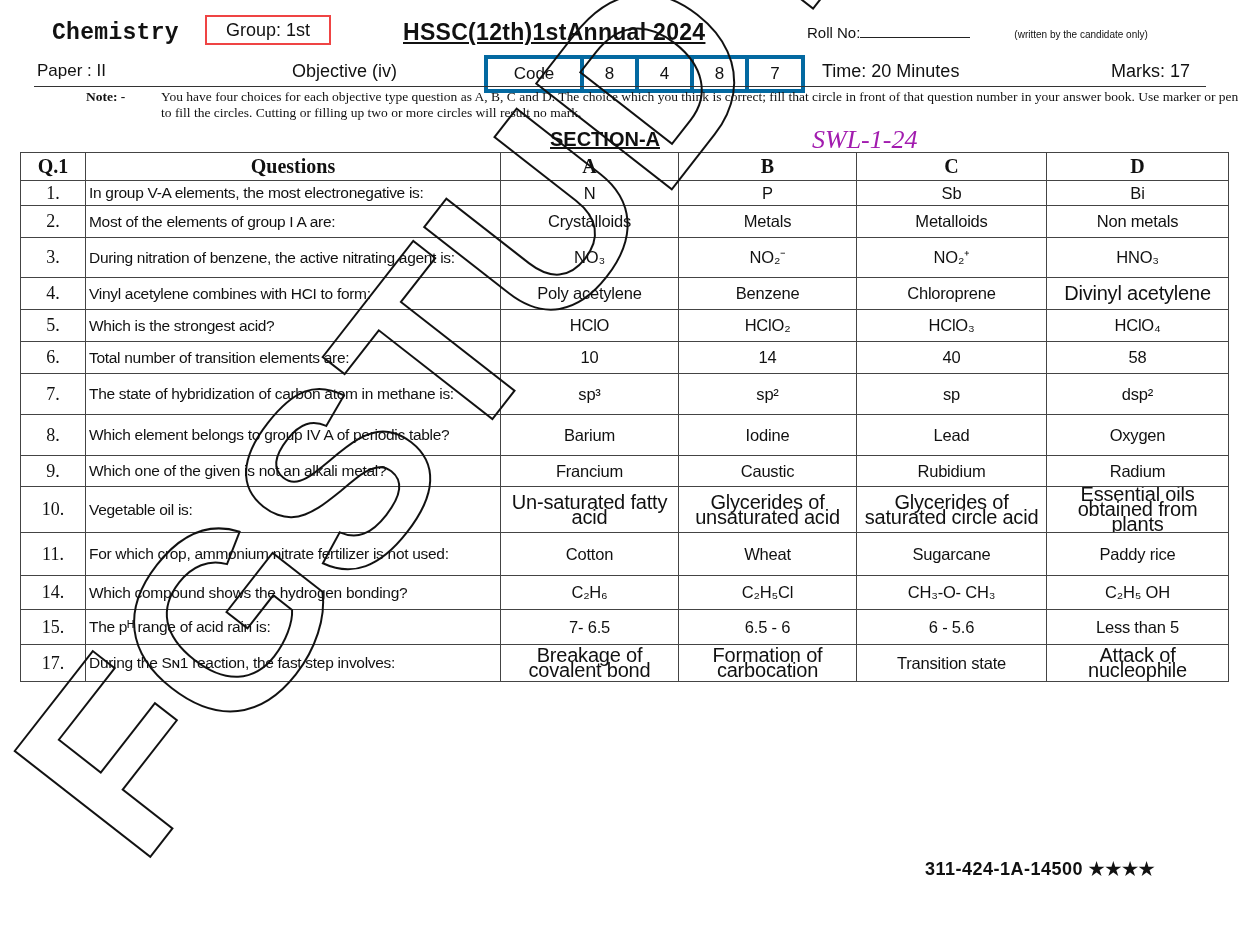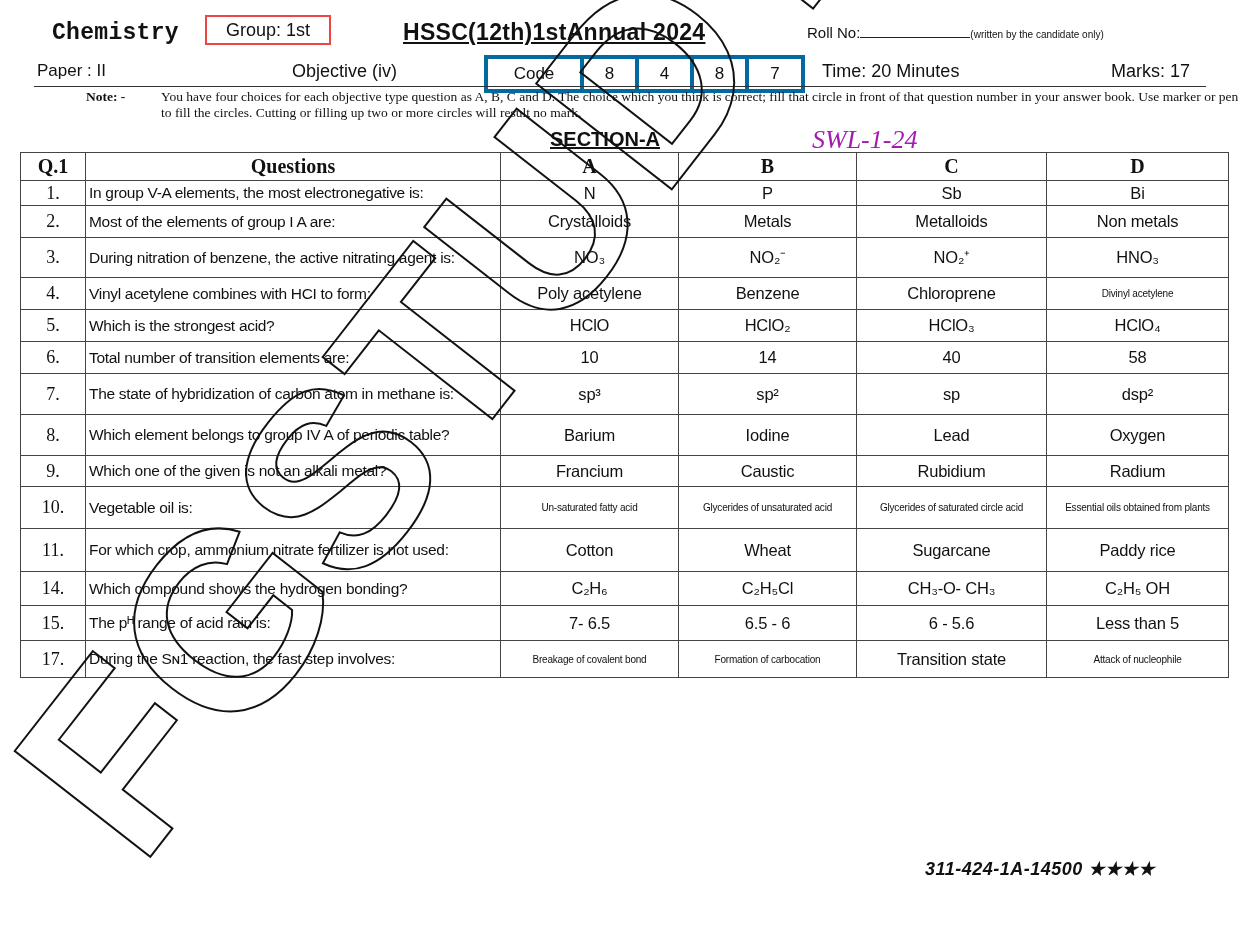--- a/index.html
+++ b/index.html
@@ -3,41 +3,41 @@
 <meta charset="utf-8">
 <style>
   html, body { margin:0; padding:0; background:#ffffff; }
   body { width:1250px; height:938px; position:relative; overflow:hidden; color:#111; font-family:"Liberation Sans", sans-serif; }
   .abs { position:absolute; }
   .subject { left:52px; top:20px; font-size:23px; font-weight:bold; letter-spacing:0.3px;font-family:Liberation Mono, monospace; }
   .group-box { left:205px; top:15px; width:126px; height:30px; border:2px solid #ef4444; box-sizing:border-box; font-size:18px; display:flex; align-items:center; justify-content:center; }
   .exam-title { left:403px; top:19px; font-size:23px; font-weight:bold; text-decoration:underline; letter-spacing:0.3px; }
   .roll { left:807px; top:24px; font-size:15px; }
   .roll .line { display:inline-block; width:110px; border-bottom:1px solid #222; height:12px; vertical-align:baseline; }
-  .roll .small { font-size:10px; }
+  .roll .small { font-size:10px;margin-left:44px; }
   .paper { left:37px; top:61px; font-size:17px; }
   .objective { left:292px; top:61px; font-size:18px; }
   .code-table { left:484px; top:55px; border-collapse:collapse; }
   .code-table td { border:4px solid #0369a1; height:30px; font-size:17px; text-align:center; padding:0; }
   .time { left:822px; top:61px; font-size:18px; }
   .marks { left:1111px; top:61px; font-size:18px; }
   .hr1 { left:34px; top:86px; width:1172px; height:1px; background:#333; }
   .note { left:60px; top:89px; font-size:13.5px; font-family:"Liberation Serif", serif; line-height:16px; }
   .note .label { font-weight:bold; display:inline-block; width:75px; vertical-align:top;margin-left:26px; }
   .note .text { display:inline-block; width:1080px; vertical-align:top; }
   .section { left:550px; top:128px; font-size:20px; font-weight:bold; text-decoration:underline; }
   .sig { left:812px; top:125px; font-size:26px; font-family:"Liberation Serif", serif; font-style:italic; color:#a21caf; }
   table.q { position:absolute; left:20px; top:152px; border-collapse:collapse; table-layout:fixed;border-radius:24px; }
   table.q td, table.q th { border:1px solid #444; padding:0 3px; overflow:hidden; }
   table.q th { font-family:"Liberation Serif", serif; font-size:20px; font-weight:bold; height:27px; text-align:center; }
   table.q td.num { font-family:"Liberation Serif", serif; font-size:18px; text-align:center; }
   table.q td.qtext { font-size:15.5px; line-height:16px; text-align:justify; letter-spacing:-0.3px; }
   table.q td.opt { font-size:16.5px; text-align:center; line-height:17px; letter-spacing:-0.2px; }
-  table.q td.opt.two { font-size:10px; line-height:15px; }
-  .footer-code { left:925px; top:858px; font-size:18px; font-weight:bold; letter-spacing:0.5px;font-style:italic; }
+  table.q td.opt.two { font-size:20px; line-height:15px; }
+  .footer-code { left:925px; top:858px; font-size:18px; font-weight:bold; letter-spacing:0.5px; }
   .wm { position:absolute; left:0; top:0; pointer-events:none; }
 </style>
 </head>
 <body>
 
 <div class="abs subject">Chemistry</div>
 <div class="abs group-box">Group: 1st</div>
 <div class="abs exam-title">HSSC(12th)1stAnnual 2024</div>
 <div class="abs roll">
   <span>Roll No:</span><span class="line"></span><span class="small">(written by the candidate only)</span>

